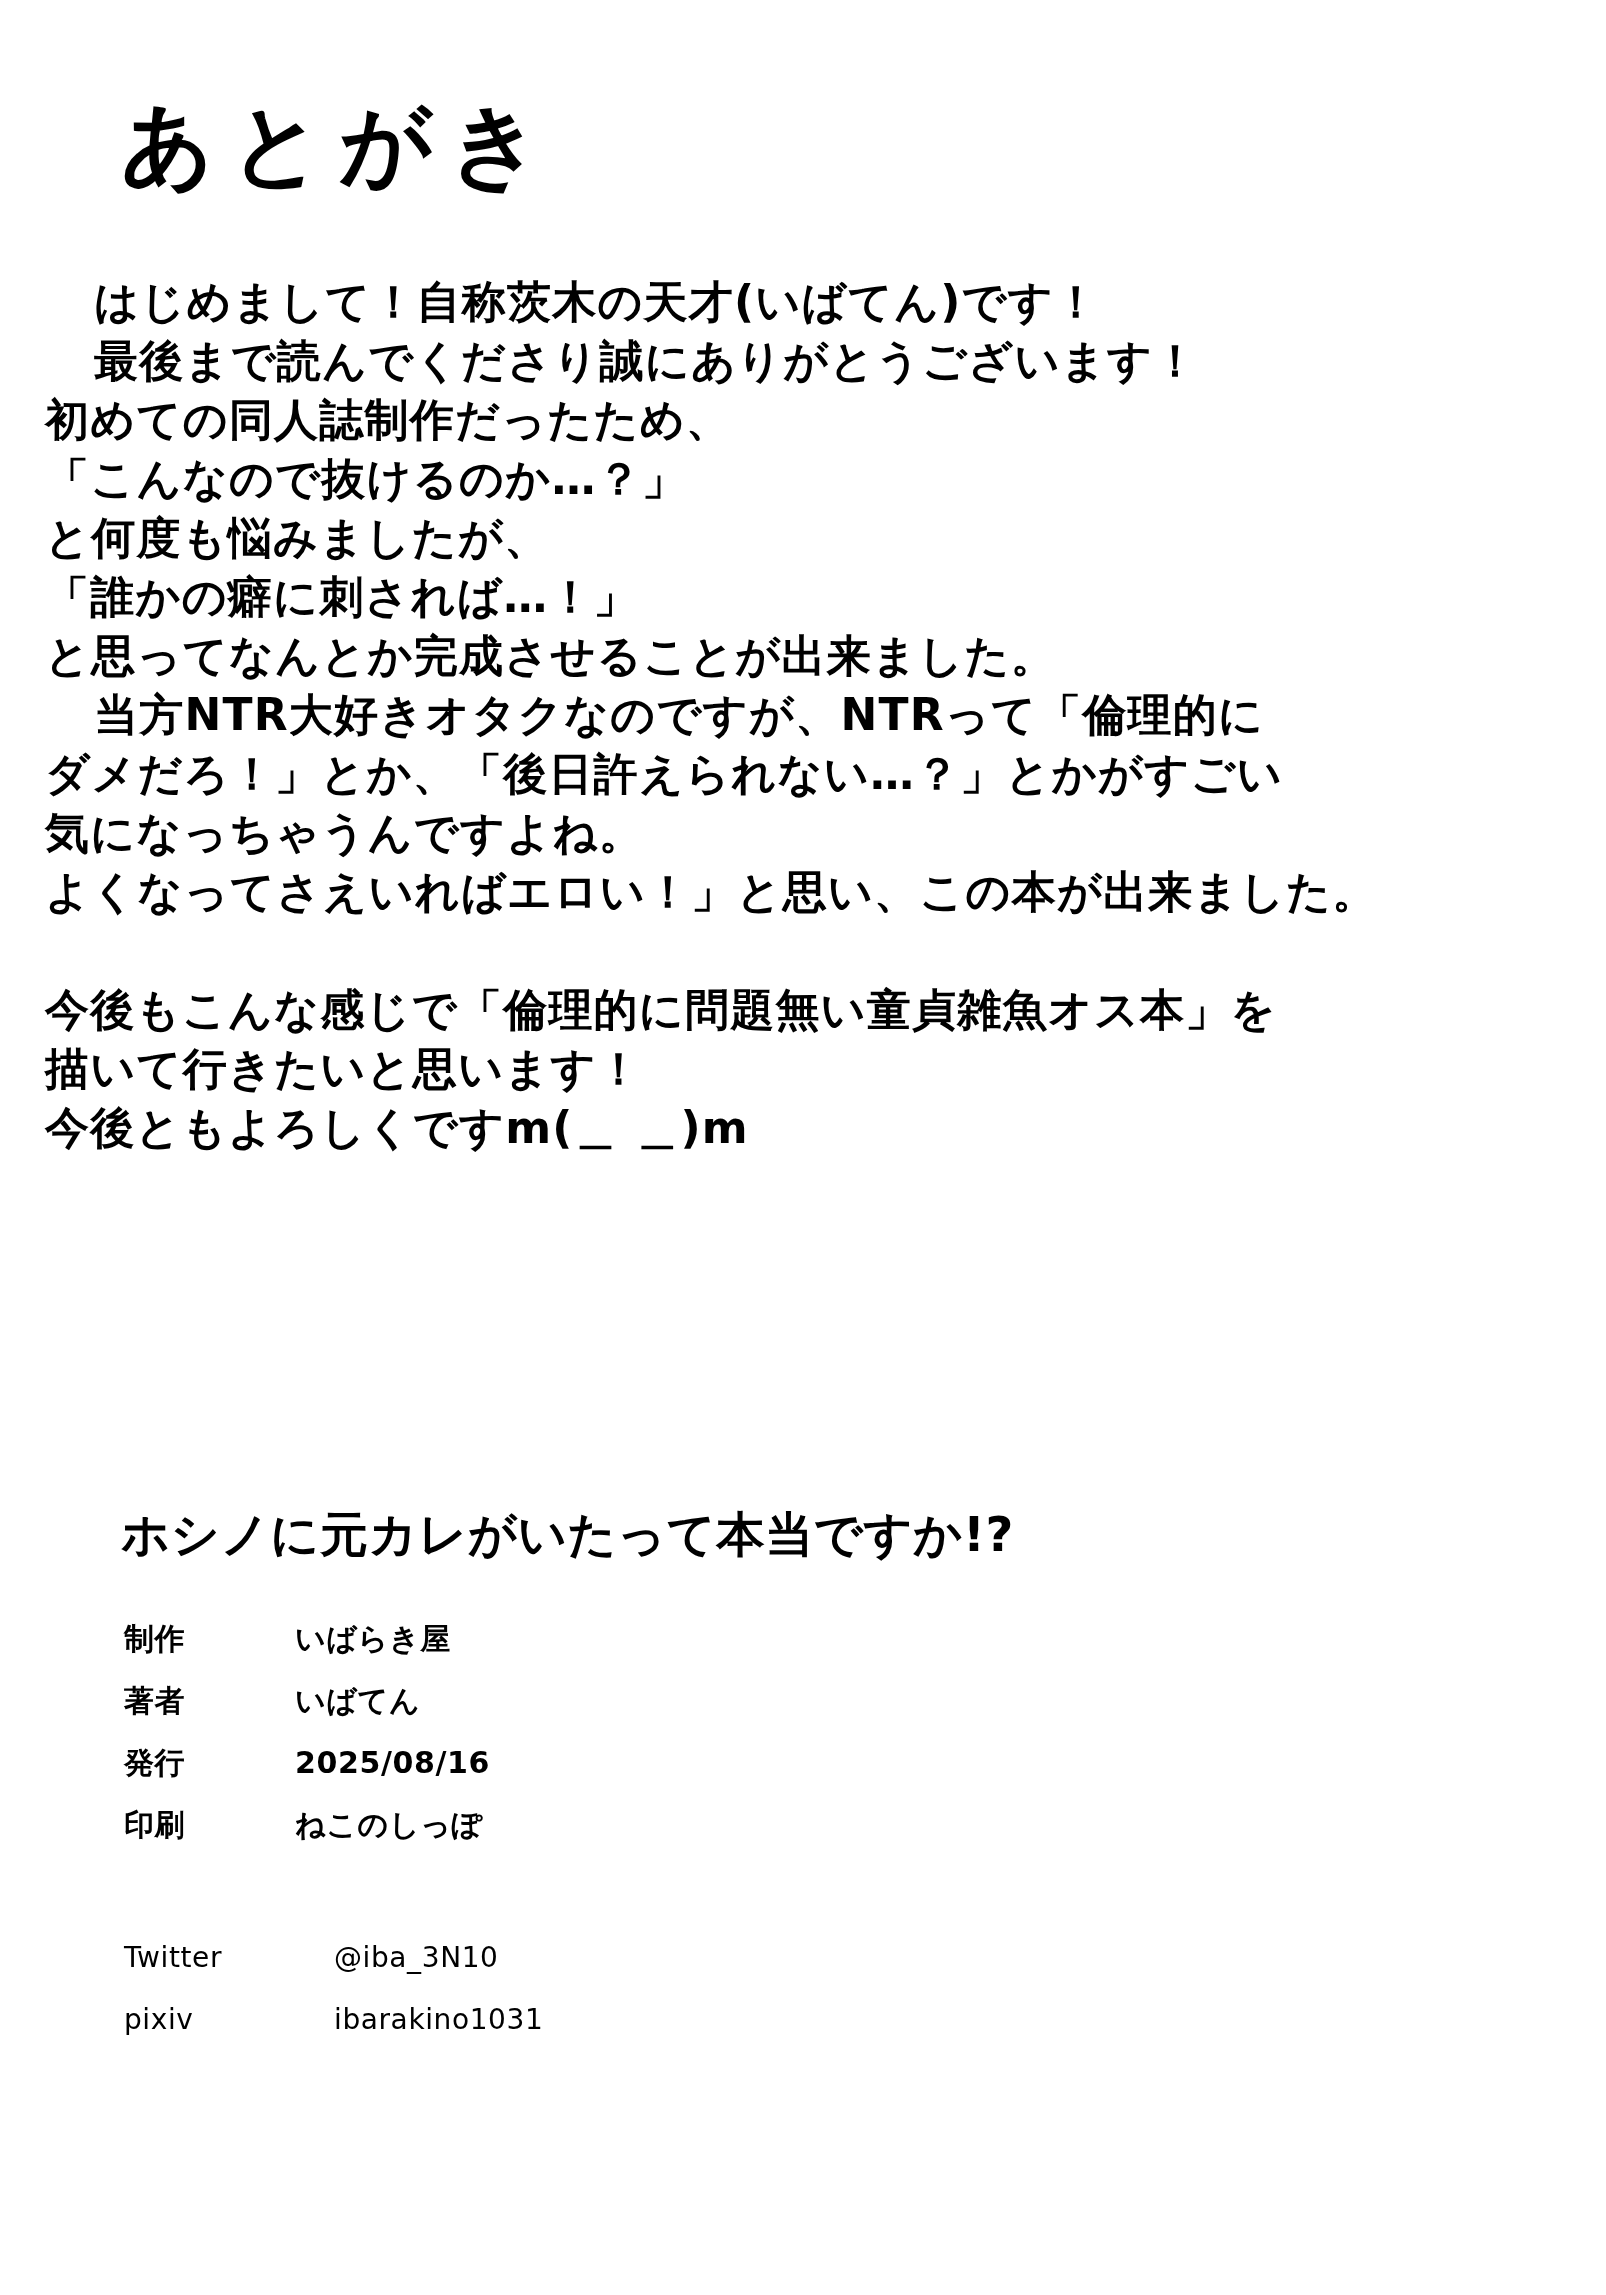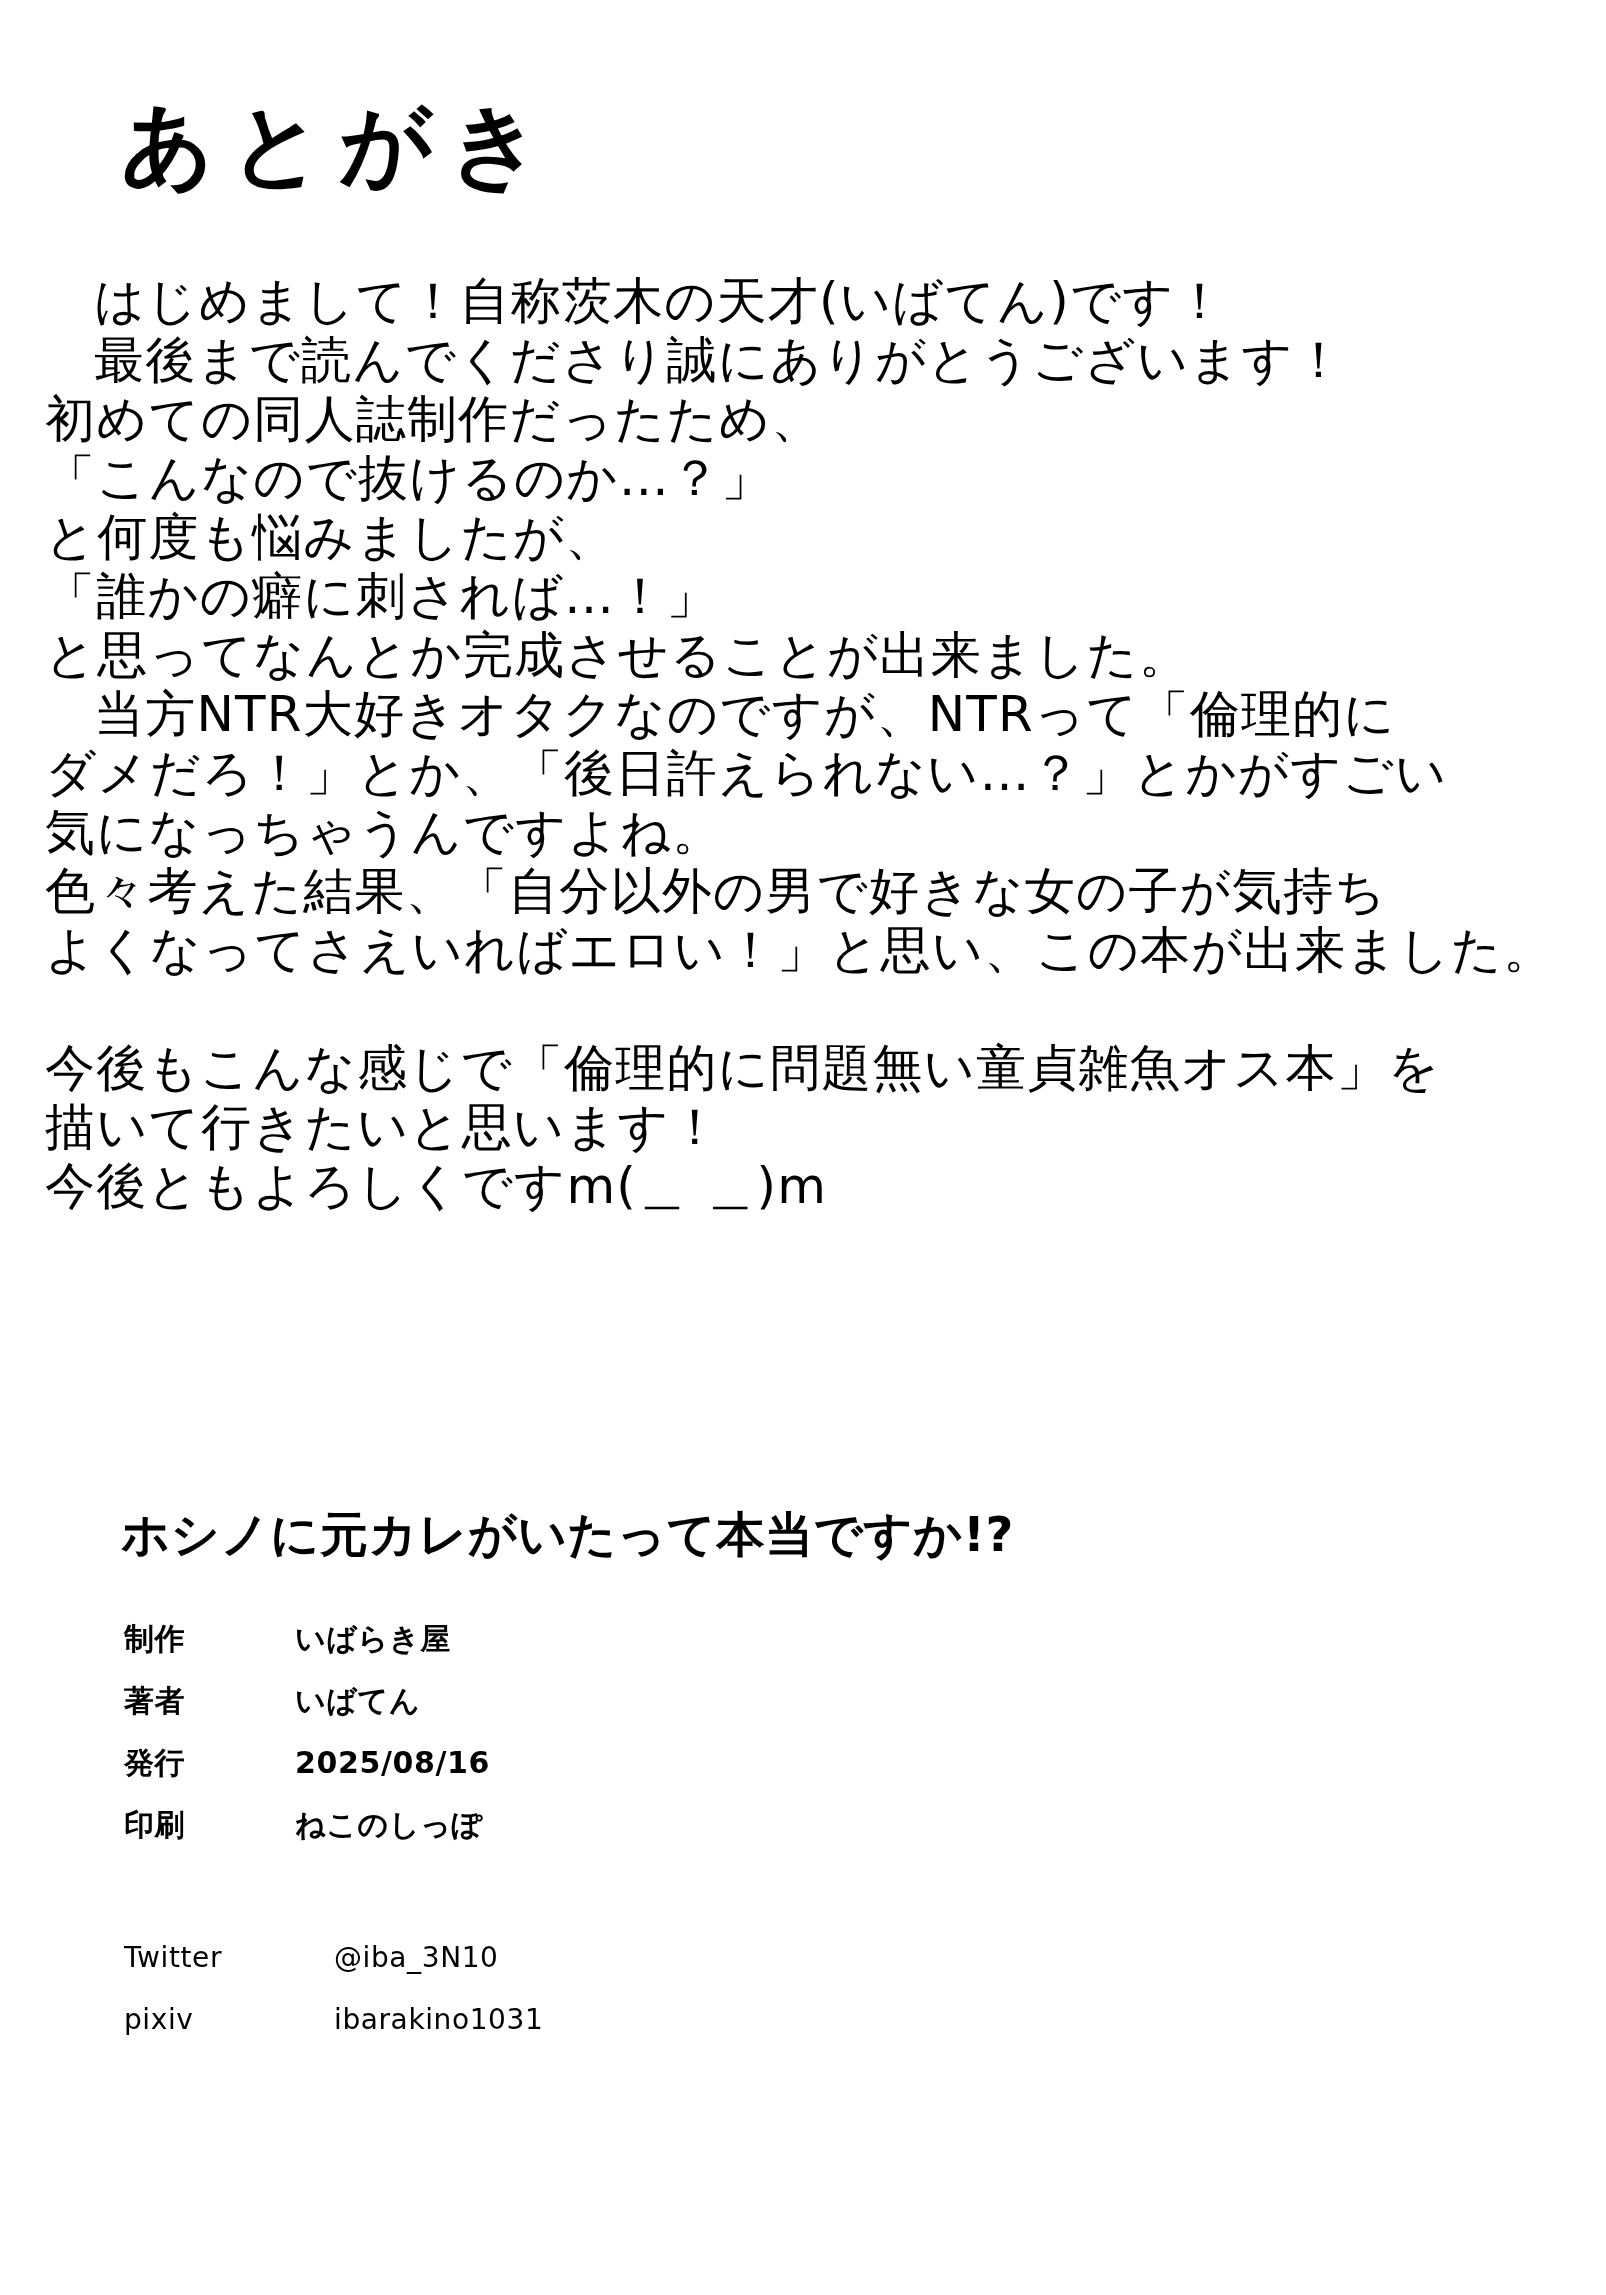--- a/index.html
+++ b/index.html
@@ -39,25 +39,25 @@
   }
 
   
   .body-block {
     position: absolute;
     left: 45px;
     top: 272px;
     width: 1533px;
   }
   .body-line {
-    font-size: 50px;
+    font-size: 44px;
     line-height: 59px;
     letter-spacing: 1.2px;
     white-space: pre;
-    font-weight: 400;
+    font-weight: 700;
     font-family: "DejaVu Sans", sans-serif;
   }
   .body-line.indent {
     padding-left: 49px;
   }
   .spacer-line {
     height: 59px;
   }
 
   
@@ -129,21 +129,20 @@
     <div class="body-line indent">はじめまして！自称茨木の天才(いばてん)です！</div>
     <div class="body-line indent">最後まで読んでくださり誠にありがとうございます！</div>
     <div class="body-line">初めての同人誌制作だったため、</div>
     <div class="body-line">「こんなので抜けるのか…？」</div>
     <div class="body-line">と何度も悩みましたが、</div>
     <div class="body-line">「誰かの癖に刺されば…！」</div>
     <div class="body-line">と思ってなんとか完成させることが出来ました。</div>
     <div class="body-line indent">当方NTR大好きオタクなのですが、NTRって「倫理的に</div>
     <div class="body-line">ダメだろ！」とか、「後日許えられない…？」とかがすごい</div>
     <div class="body-line">気になっちゃうんですよね。</div>
-    <div class="body-line">色々考えた結果、「自分以外の男で好きな女の子が気持ち</div>
     <div class="body-line">よくなってさえいればエロい！」と思い、この本が出来ました。</div>
     <div class="spacer-line"></div>
     <div class="body-line">今後もこんな感じで「倫理的に問題無い童貞雑魚オス本」を</div>
     <div class="body-line">描いて行きたいと思います！</div>
     <div class="body-line">今後ともよろしくですm(＿ ＿)m</div>
   </div>
 
   <div class="work-title">ホシノに元カレがいたって本当ですか!?</div>
 
   <div class="credits">

